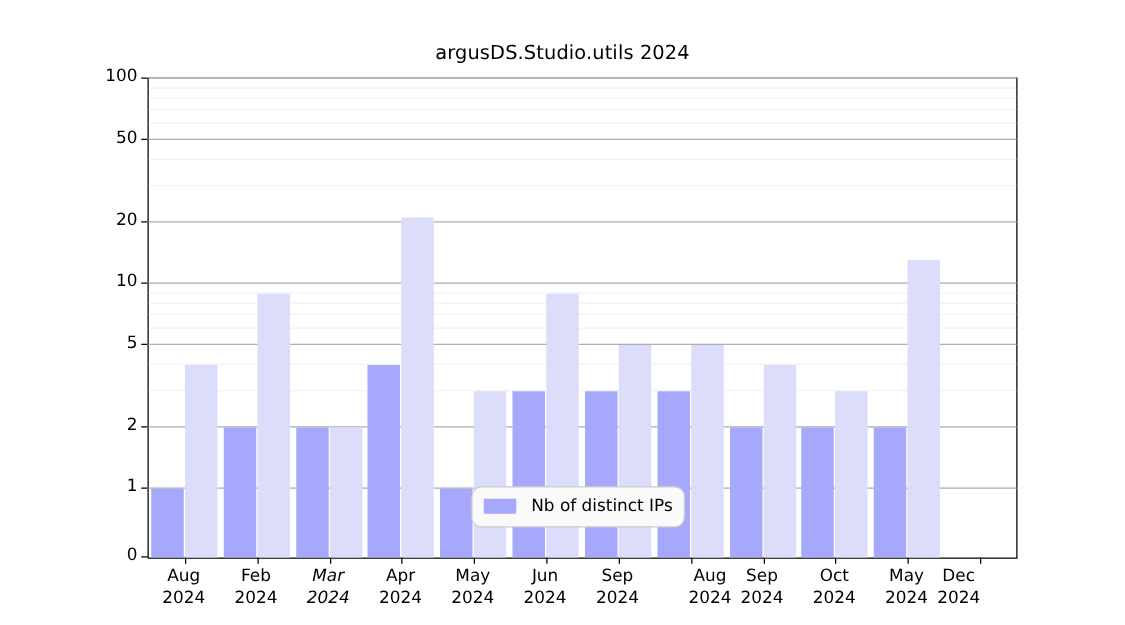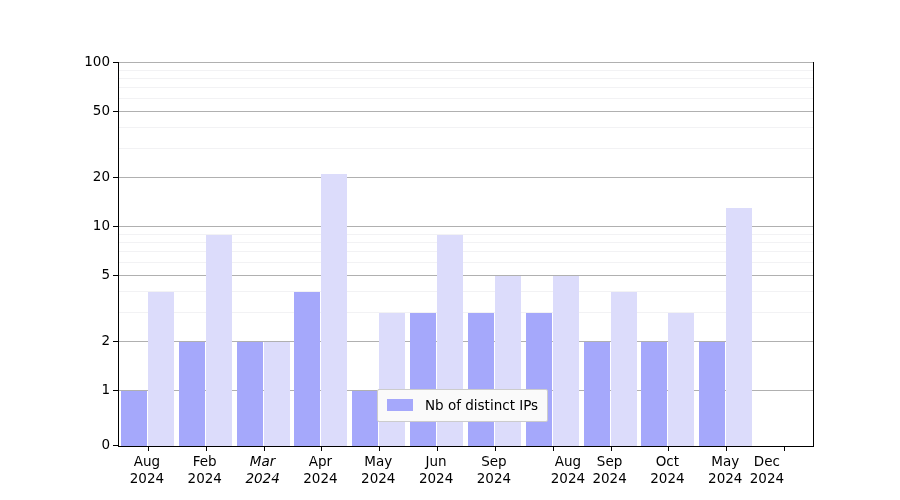--- a/index.html
+++ b/index.html
@@ -105,21 +105,21 @@
   .bar {
     position: absolute;
     bottom: 0;
   }
   #legend {
     position: absolute;
     left: 377px;
     top: 389px;
     background: #fafafa;
     border: 1px solid #cccccc;
-    border-radius: 2px;
+    border-radius: 8px;
     padding: 5px 9px 6px 9px;
     box-sizing: border-box;
   }
   .legend-row {
     display: flex;
     align-items: center;
     height: 20px;
   }
   .legend-swatch {
     width: 26px;
@@ -131,20 +131,21 @@
     font-size: 13.5px;
     color: #000000;
     white-space: nowrap;
   }
 </style>
 </head>
 <body>
 
 <div id="figure">
 
+  <div id="chart-title">argusDS.Studio.utils 2024</div>
 
   <div id="ytick-labels">
       <div class="ytick-label" style="top: 376px;">0</div>
       <div class="ytick-label" style="top: 321px;">1</div>
       <div class="ytick-label" style="top: 271.631px;">2</div>
       <div class="ytick-label" style="top: 206.369px;">5</div>
       <div class="ytick-label" style="top: 157px;">10</div>
       <div class="ytick-label" style="top: 107.631px;">20</div>
       <div class="ytick-label" style="top: 42.3689px;">50</div>
       <div class="ytick-label" style="top: -7px;">100</div>

